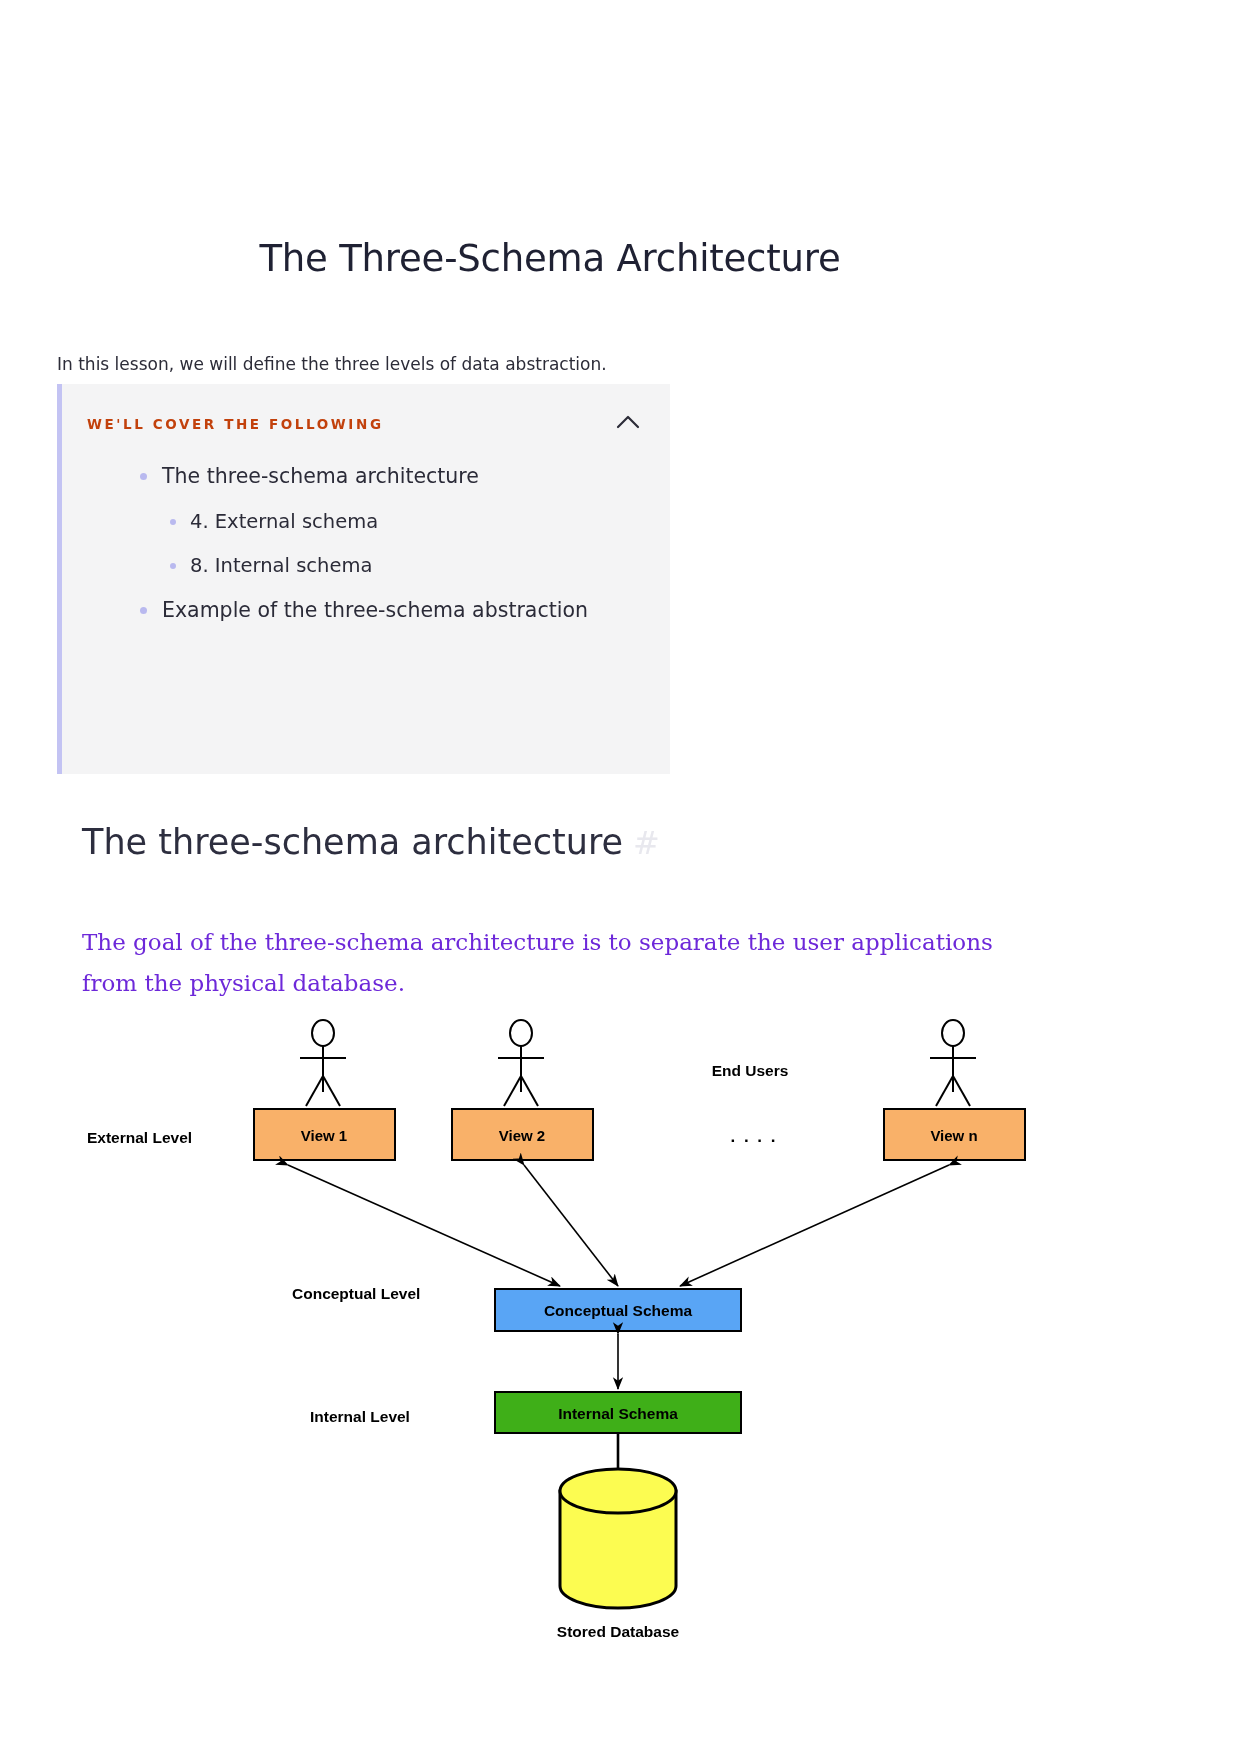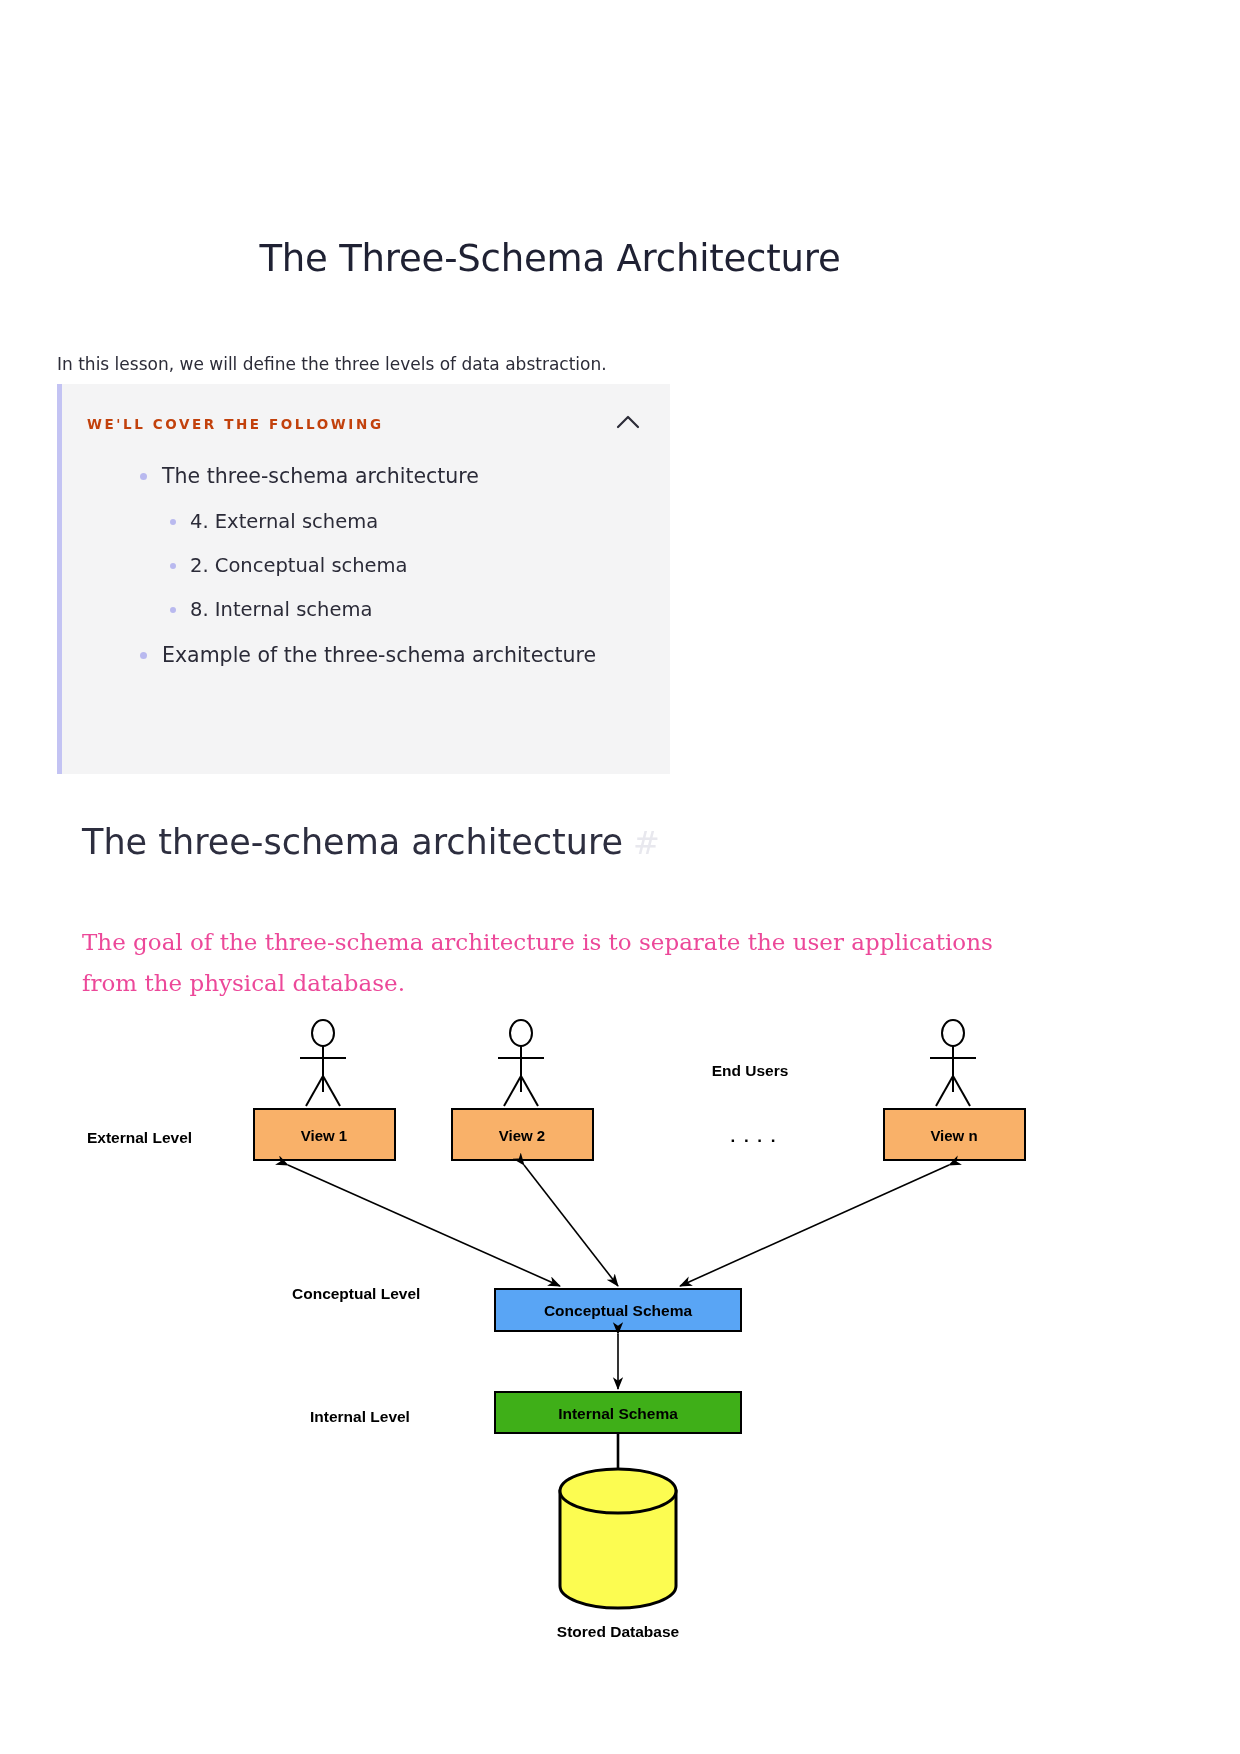--- a/index.html
+++ b/index.html
@@ -124,21 +124,21 @@
 
   
   .serif-p {
     position: absolute;
     left: 82px;
     top: 855px;
     width: 940px;
     font-family: "DejaVu Serif", serif;
     font-size: 23px;
     line-height: 1.8;
-    color: #ec4899;
+    color: #6d28d9;
   }
 
   
   .diagram {
     position: absolute;
     left: 0;
     top: 960px;
     width: 1104px;
     height: 794px;
   }
@@ -171,29 +171,25 @@
     <div class="cover-item">
       <span class="bullet"></span>
       <span>The three-schema architecture</span>
     </div>
     <div class="cover-item sub">
       <span class="bullet"></span>
       <span>4. External schema</span>
     </div>
     <div class="cover-item sub">
       <span class="bullet"></span>
-      <span>2. Conceptual schema</span>
-    </div>
-    <div class="cover-item sub">
-      <span class="bullet"></span>
       <span>8. Internal schema</span>
     </div>
     <div class="cover-item">
       <span class="bullet"></span>
-      <span>Example of the three-schema architecture</span>
+      <span>Example of the three-schema abstraction</span>
     </div>
   </div>
 
   <div class="section-h">
     <span>The three-schema architecture</span><span class="anchor-hash">#</span>
   </div>
 
   <p class="serif-p">The goal of the three-schema architecture is to separate the user applications from the physical database.</p>
 
   <div class="diagram">

